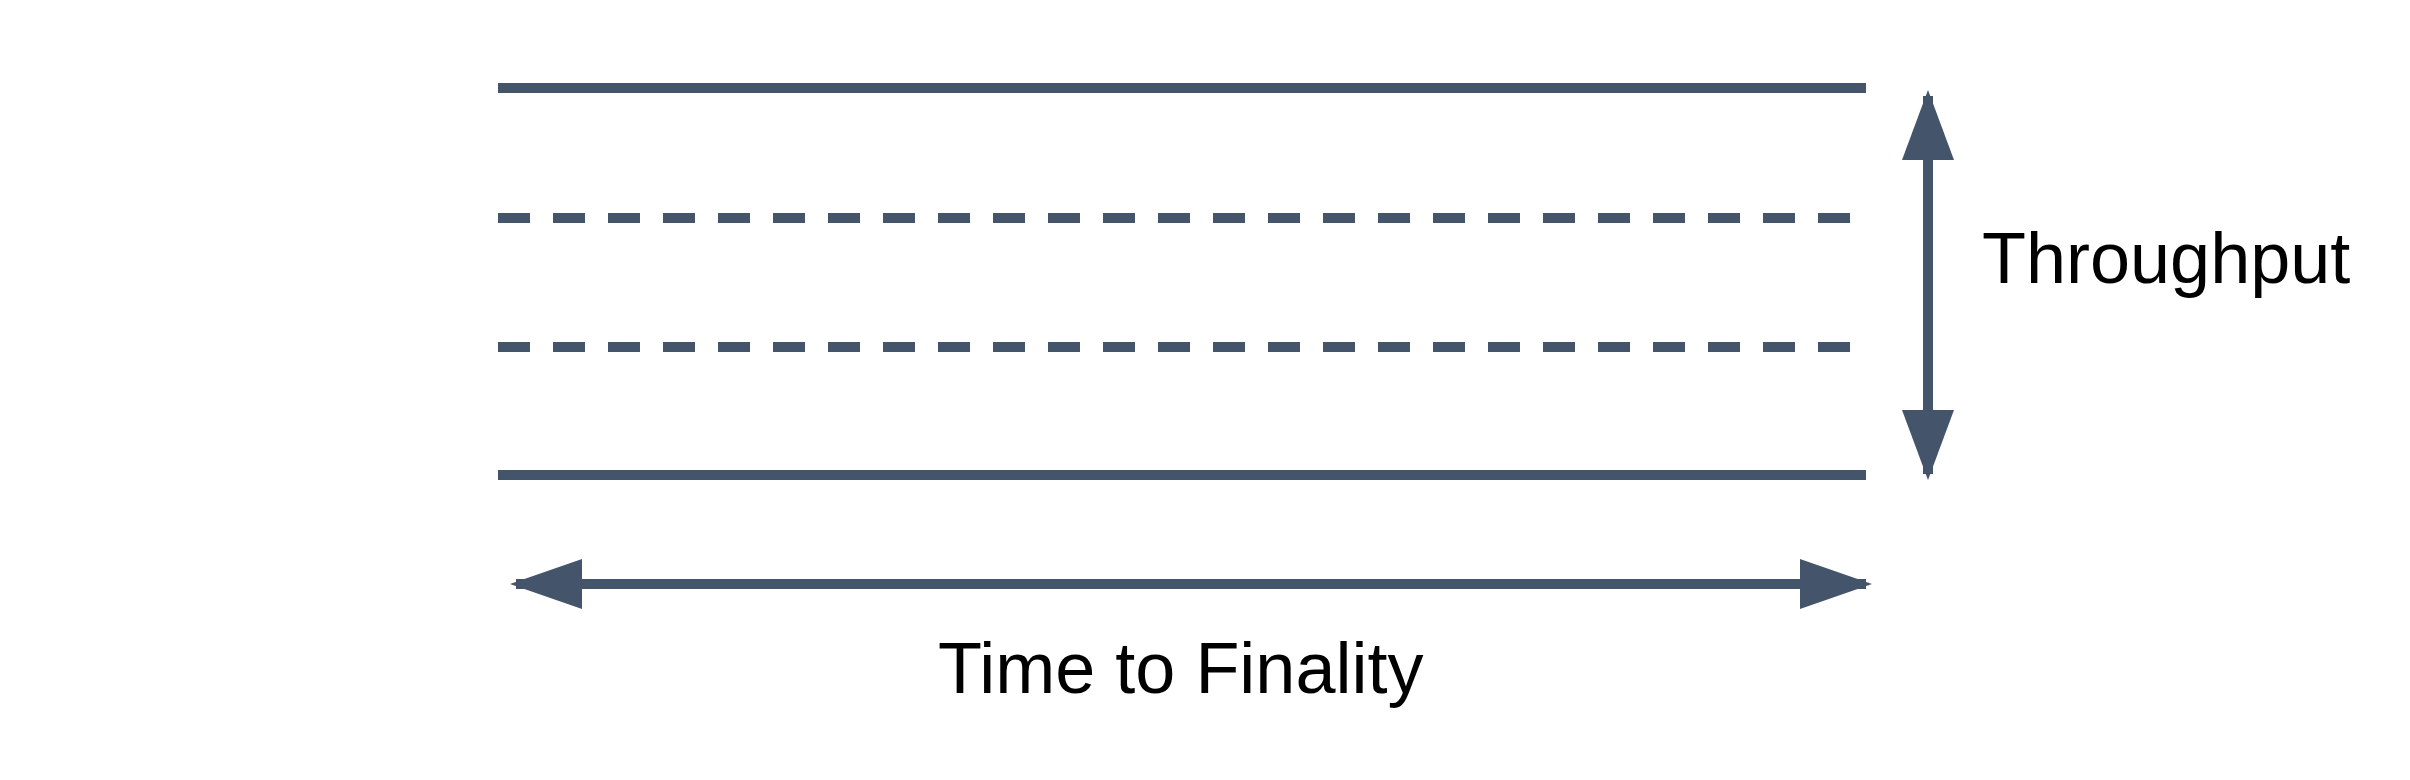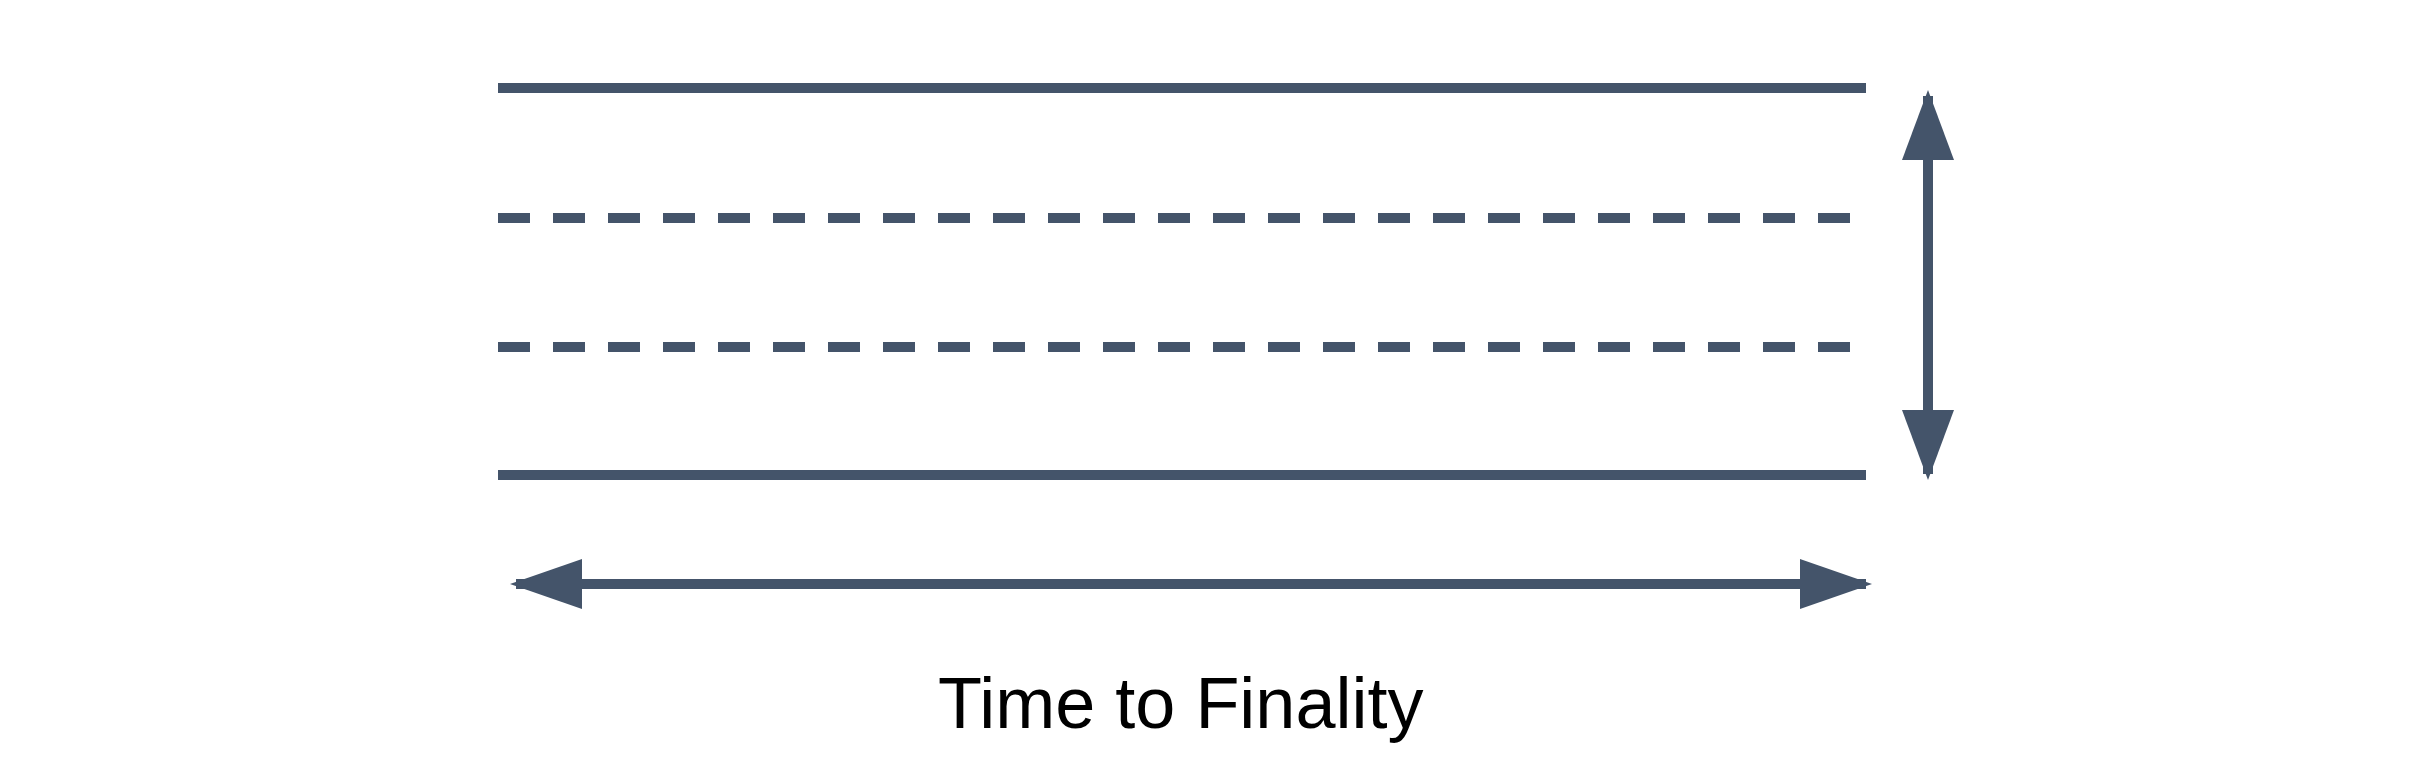--- a/index.html
+++ b/index.html
@@ -33,21 +33,21 @@
     white-space: nowrap;
     line-height: 1;
   }
   #throughput-label {
     left: 1982px;
     top: 222px;
     font-size: 72px;
   }
   #time-to-finality-label {
     left: 938px;
-    top: 667px;
+    top: 632px;
     font-size: 72px;
   }
 </style>
 </head>
 <body>
 
 <div id="canvas">
 
   <svg id="diagram-svg" viewBox="0 0 2410 780" xmlns="http://www.w3.org/2000/svg">
 
@@ -68,16 +68,17 @@
     </g>
 
     <g>
       <line x1="516" y1="584" x2="1866" y2="584" stroke="#44546A" stroke-width="10"></line>
       <polygon points="510,584 582,559 582,609" fill="#44546A"></polygon>
       <polygon points="1872,584 1800,559 1800,609" fill="#44546A"></polygon>
     </g>
 
   </svg>
 
+  <div class="axis-label" id="throughput-label">Throughput</div>
 
   <div class="axis-label" id="time-to-finality-label">Time to Finality</div>
 
 </div>
 
 </body></html>

